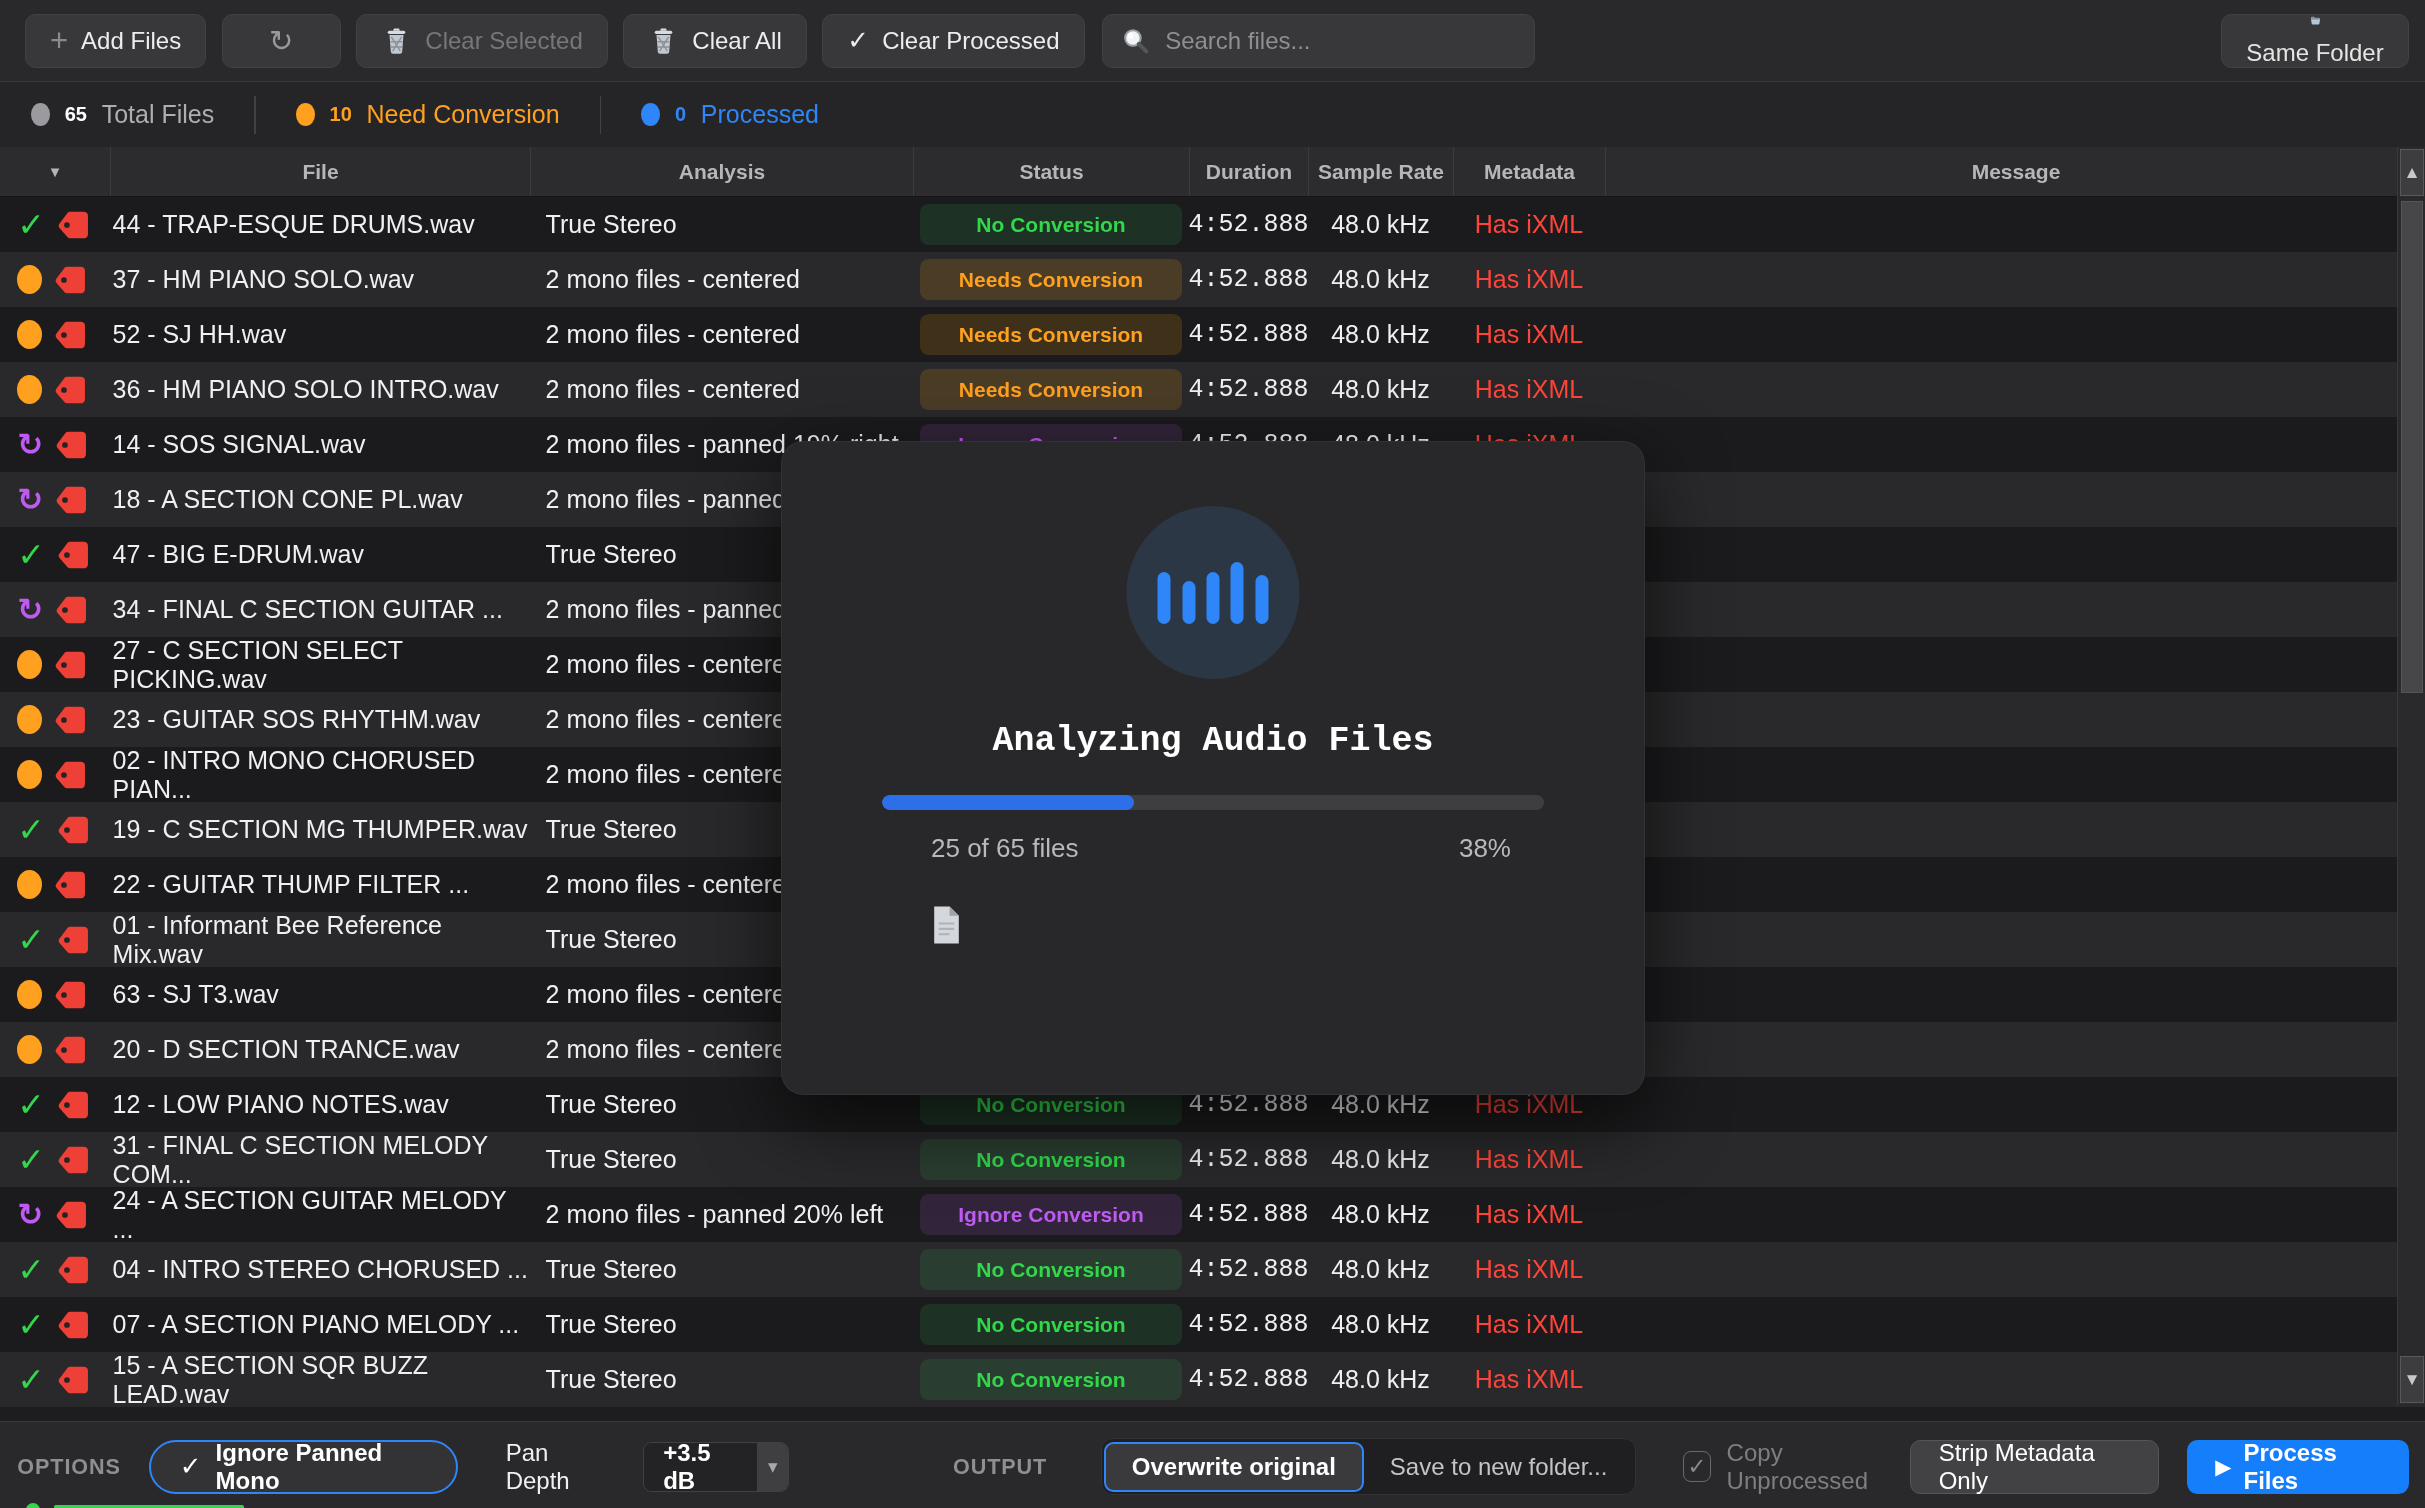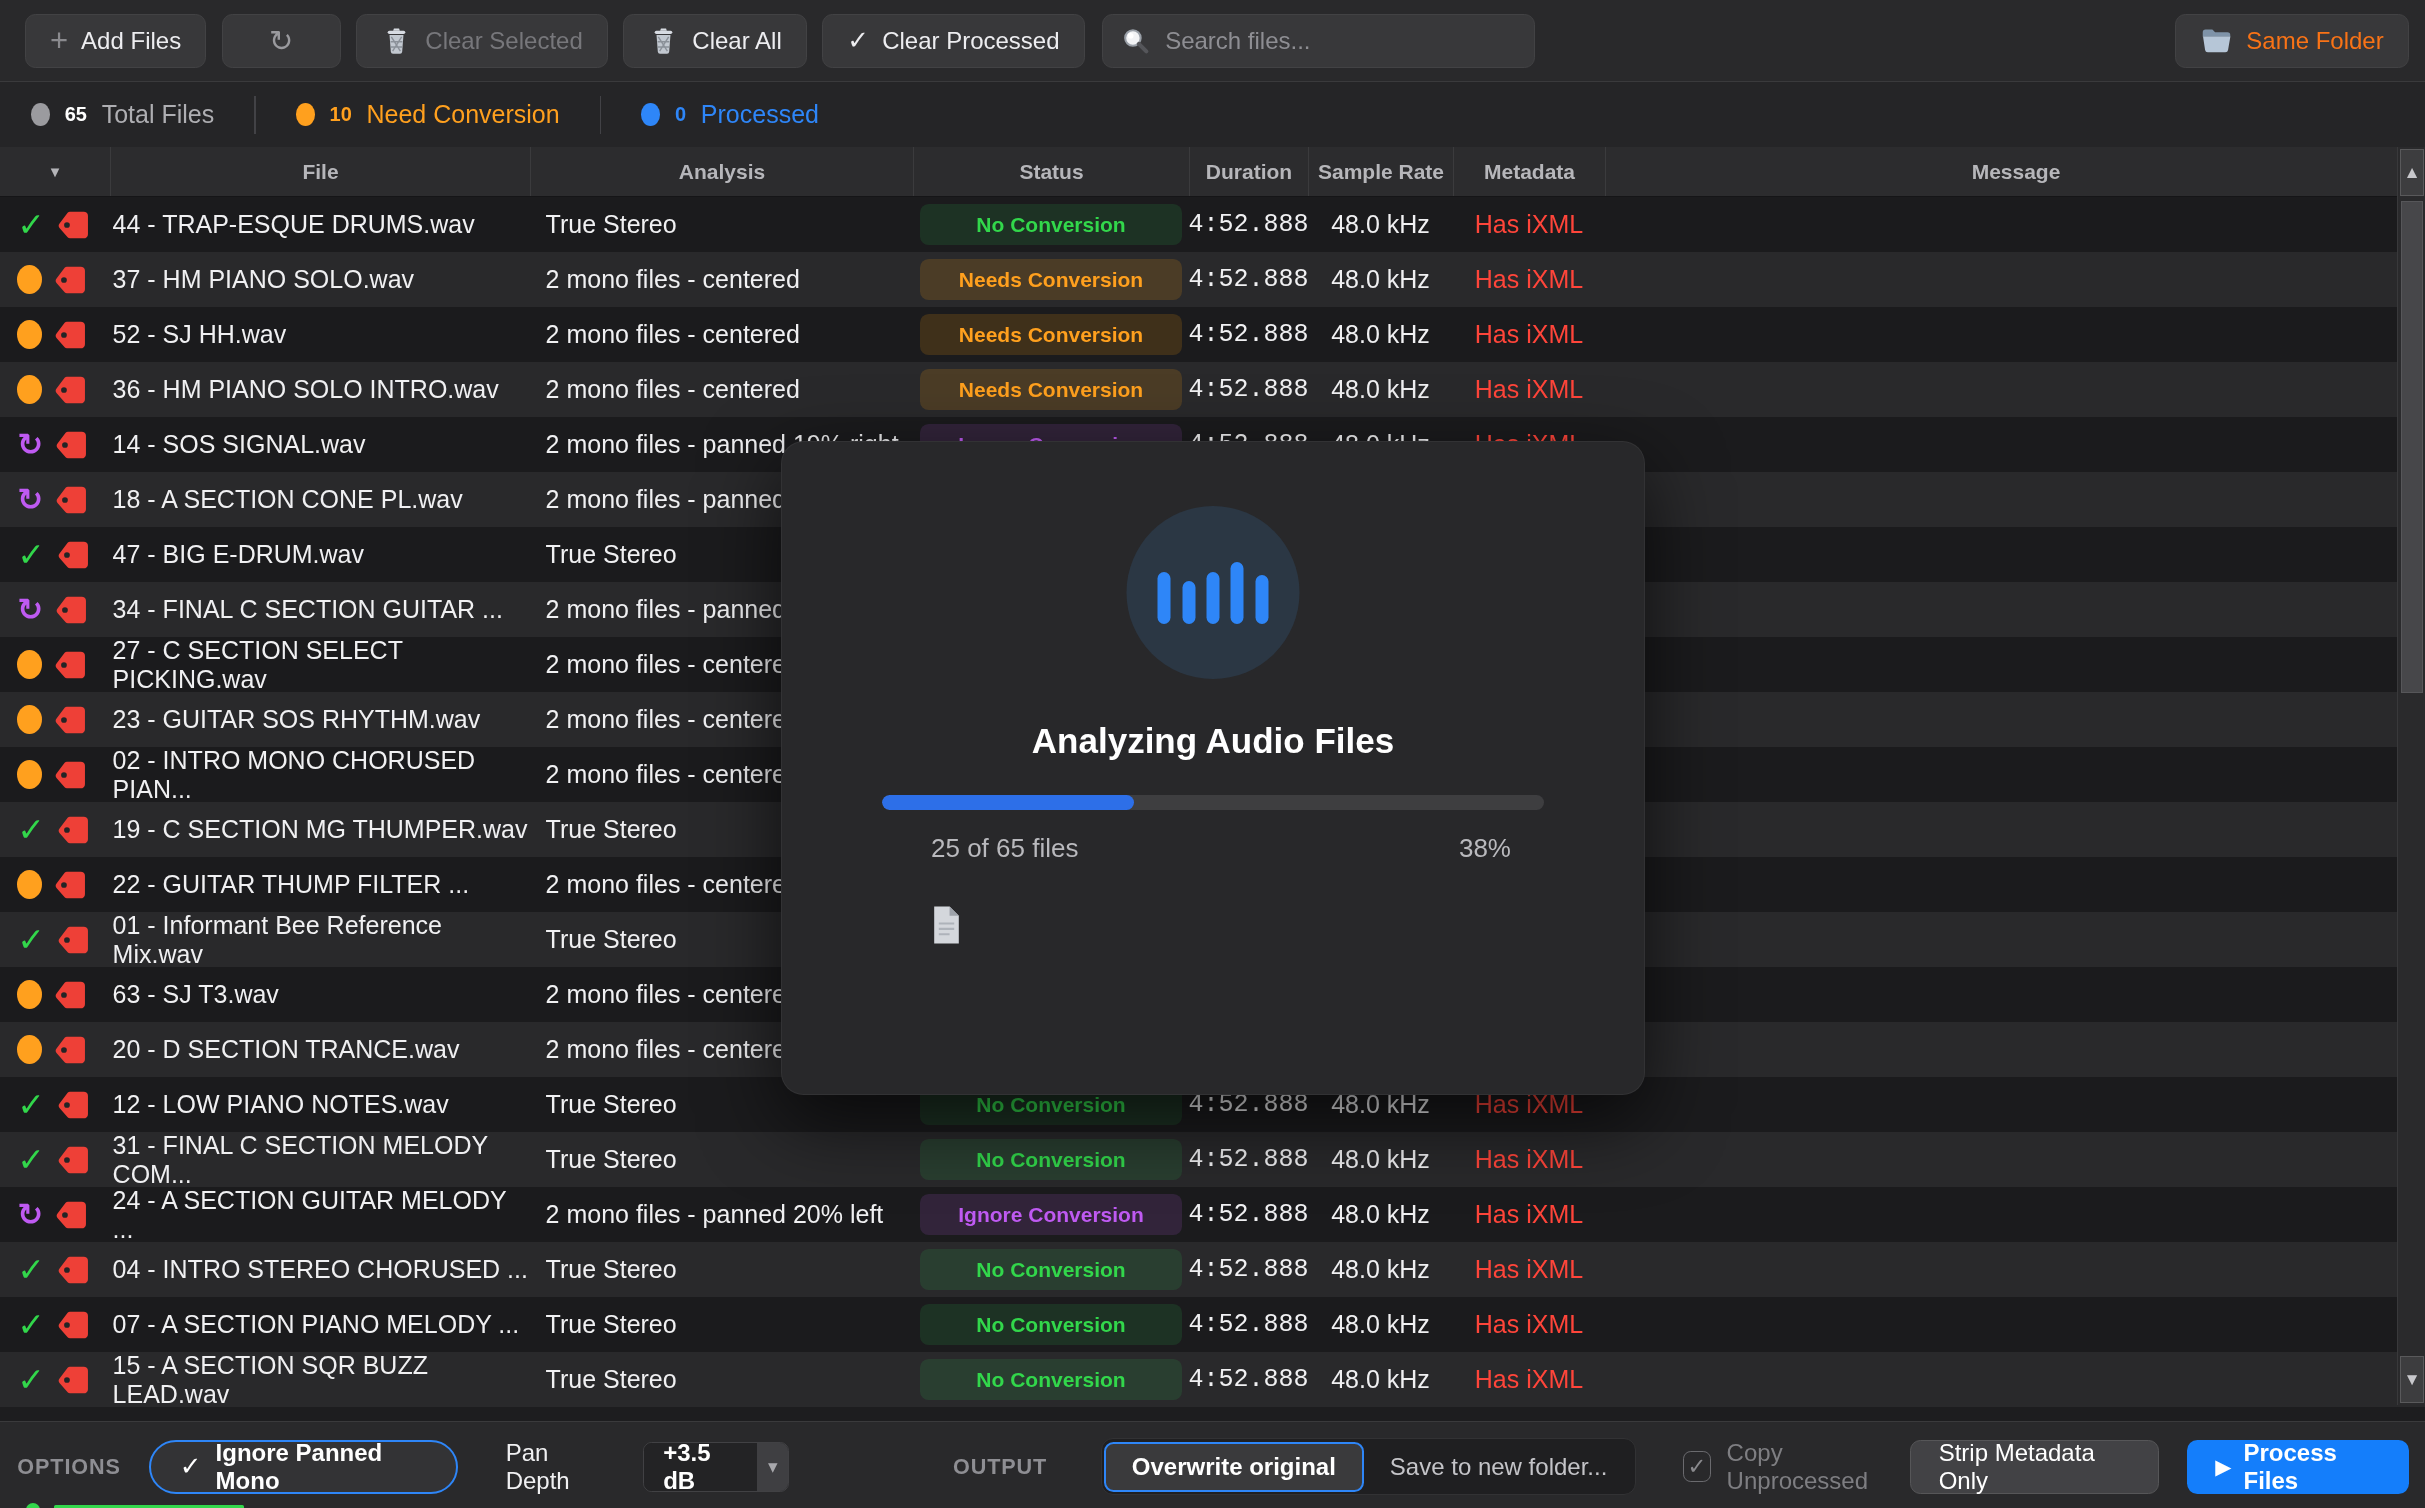--- a/index.html
+++ b/index.html
@@ -15,21 +15,21 @@
   .tbtn { height:54px; display:inline-flex; align-items:center; gap:13px;
     background:#38383a; border-radius:10.4px; padding:0 24px; font-size:24px; color:#ededf0;
     white-space:nowrap; border:0.9px solid #424244; }
   .tbtn.disabled { color:#77777b; }
   .tbtn .plus { color:#8a8a8e; font-size:31px; font-weight:400; line-height:1; }
   .tbtn.iconbtn { width:119px; justify-content:center; color:#9a9a9e; font-size:29px; }
   .tbtn .chk { font-size:26px; }
   .search { width:433px; height:54px; background:#38383a; border:0.9px solid #424244;
     border-radius:10.4px; display:flex; align-items:center; gap:14px; padding:0 17.3px;
     color:#8e8e93; font-size:24px; }
-  .samefolder { margin-left:auto; color:#f97316; }
+  .samefolder { margin-left:auto; color:#e5e5e5;flex-direction:column; }
   
   .stats { height:65px; background:#252527; display:flex; align-items:center;
     padding:0 31px; font-size:25px; }
   .stat { display:flex; align-items:center; gap:14.7px; }
   .dot { width:19px; height:22.5px; border-radius:50%; }
   .stat .cnt { font-weight:700; font-size:20px; }
   .sep { width:1.7px; height:38px; background:#424246; margin:0 40px; }
   .stat.total .cnt { color:#ffffff; } .stat.total .lbl { color:#aeaeb2; }
   .stat.needs  { color:#ffa01e; } .stat.proc { color:#2e86f8; }
   
@@ -105,21 +105,21 @@
   
   .modal { position:absolute; left:781px; top:441px; width:864px; height:654px;
     background:#28282a; border-radius:22.5px; z-index:10;
     box-shadow:0 26px 78px rgba(0,0,0,0.65); border:0.9px solid rgba(255,255,255,0.05); }
   .mcircle { position:absolute; left:50%; top:64px; transform:translateX(-50%);
     width:173px; height:173px; border-radius:50%; background:#2b3744;
     display:flex; align-items:flex-end; justify-content:center; gap:11.3px;
     padding-bottom:55px; }
   .mbar { width:13px; border-radius:7px; background:#2e86f8; }
   .mtitle { position:absolute; top:279px; width:100%; text-align:center;
-    font-size:35px; font-weight:700; color:#ffffff; }
+    font-size:35px; font-weight:700; color:#ffffff;font-family:Liberation Mono, monospace; }
   .mtrack { position:absolute; top:353px; left:100px; right:100px; height:14.7px;
     border-radius:7.8px; background:#3e3e40; overflow:hidden; }
   .mfill { height:100%; border-radius:7.8px; background:#2d6fe8; }
   .minfo { position:absolute; top:391px; left:149px; right:133px; display:flex;
     justify-content:space-between; font-size:26px; color:#b9b9bd; }
   .mdoc { position:absolute; top:463px; left:149px; }
   
   .sliver-dot { position:absolute; left:26px; top:1503px; width:14px; height:14px;
     border-radius:50%; background:#32d74b; z-index:12; }
   .sliver-bar { position:absolute; left:54px; top:1505px; width:190px; height:4.3px;

